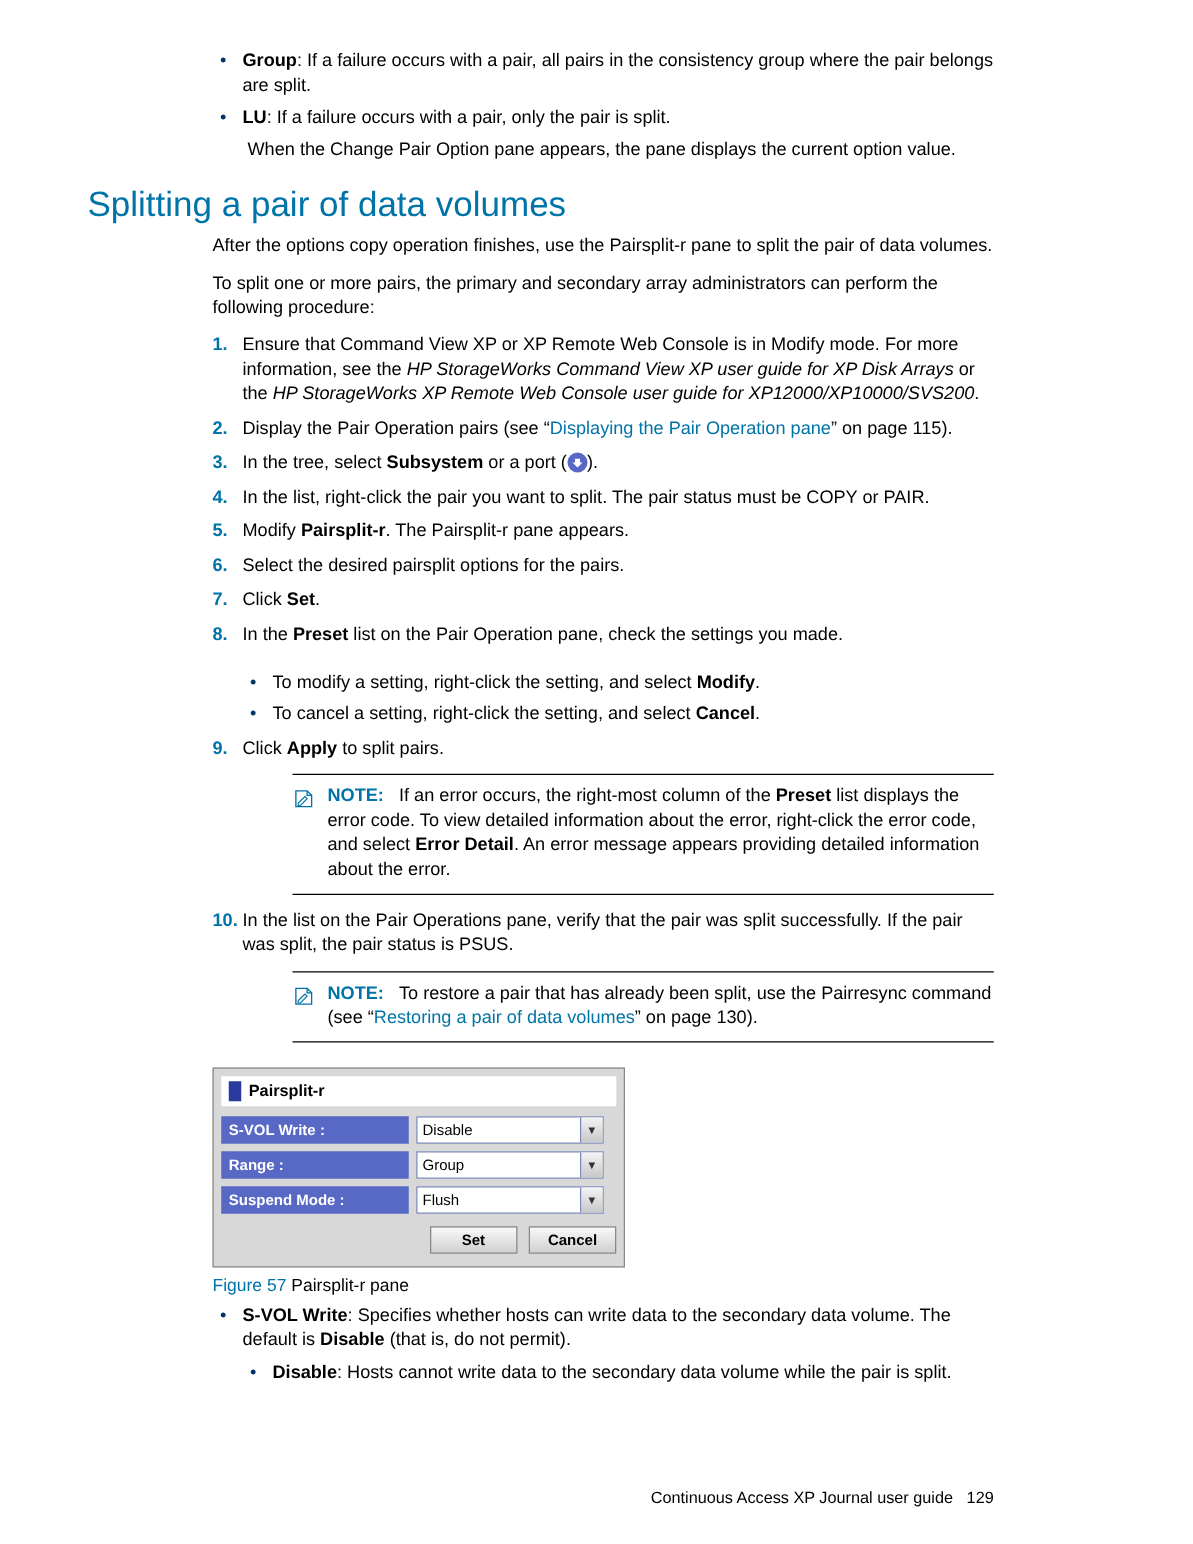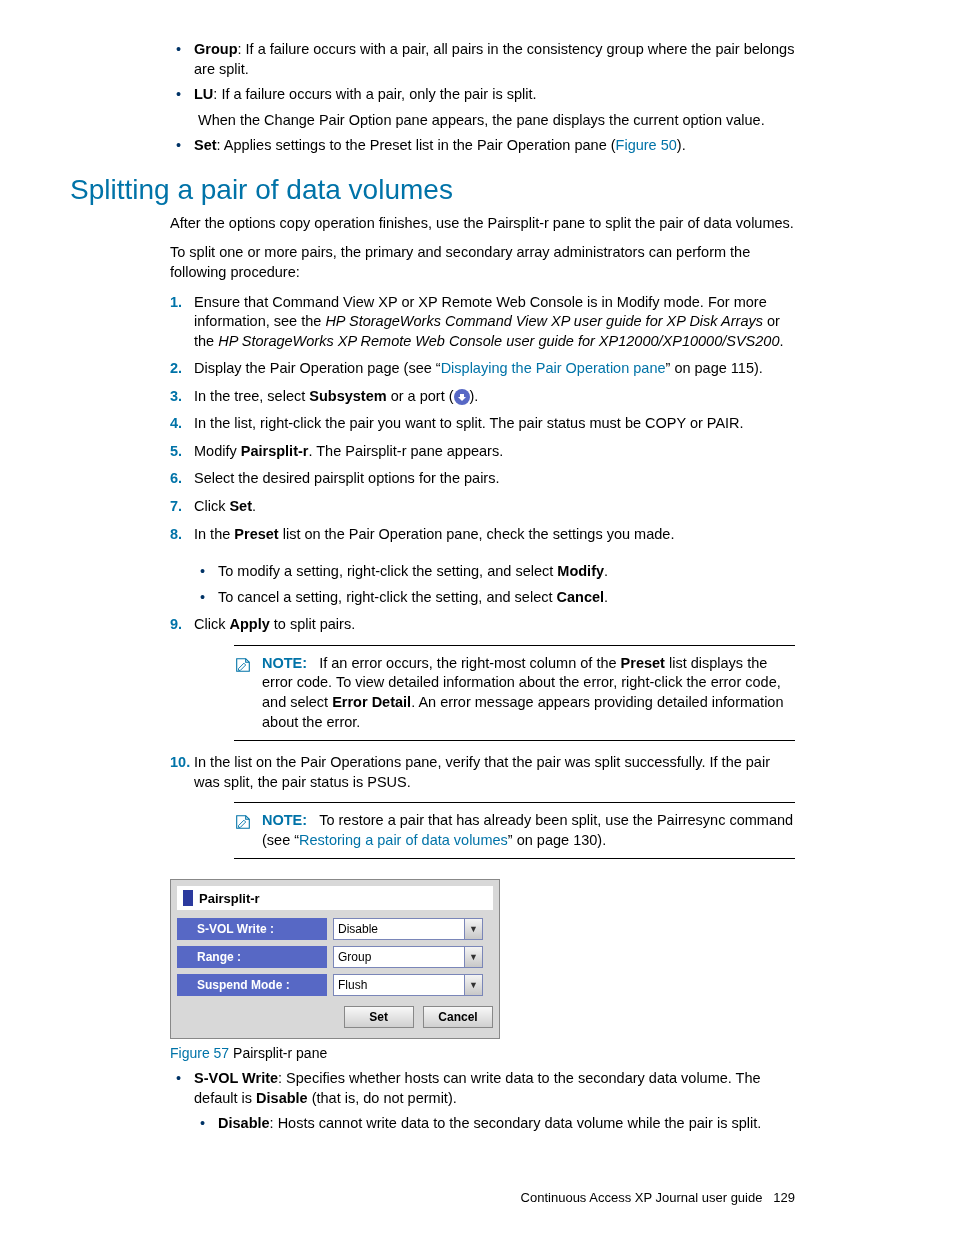--- a/index.html
+++ b/index.html
@@ -99,21 +99,21 @@
     width: 10px; height: 16px; background: #2b3a9e;
   }
   .panel-row {
     display: flex; margin-bottom: 6px; align-items:center;
   }
   .panel-label {
     width: 150px;
     background: #5768c5;
     color: #fff;
     font-weight: bold;
-    padding: 4px 20px;
+    padding: 4px 6px;
     font-size: 12px;
   }
   .panel-field { flex: 1; padding-left: 6px; }
   .select {
     width: 150px; height: 22px;
     border: 1px solid #7a86b8;
     background: #fff;
     display: flex; align-items: center; justify-content: space-between;
     padding: 0 0 0 4px; font-size: 12px;
   }
@@ -162,36 +162,33 @@
       <li>
         <span class="bold">Group</span><span>: If a failure occurs with a pair, all pairs in the consistency group where the pair belongs are split.</span>
       </li>
       <li>
         <span class="bold">LU</span><span>: If a failure occurs with a pair, only the pair is split.</span>
       </li>
     </ul>
     <div class="indent-block">When the Change Pair Option pane appears, the pane displays the current option value.</div>
 
     <ul class="bullets">
-      <li>
-        <span class="bold">Set</span><span>: Applies settings to the Preset list in the Pair Operation pane (</span><span class="link">Figure 50</span><span>).</span>
-      </li>
     </ul>
 
     <h2 class="section">Splitting a pair of data volumes</h2>
 
     <p>After the options copy operation finishes, use the Pairsplit-r pane to split the pair of data volumes.</p>
     <p>To split one or more pairs, the primary and secondary array administrators can perform the following procedure:</p>
 
     <ol class="steps">
       <li>
         <span>Ensure that Command View XP or XP Remote Web Console is in Modify mode. For more information, see the </span><span class="italic">HP StorageWorks Command View XP user guide for XP Disk Arrays</span><span> or the </span><span class="italic">HP StorageWorks XP Remote Web Console user guide for XP12000/XP10000/SVS200</span><span>.</span>
       </li>
       <li>
-        <span>Display the Pair Operation page (see “</span><span class="link">Displaying the Pair Operation pane</span><span>” on page 115).</span>
+        <span>Display the Pair Operation pairs (see “</span><span class="link">Displaying the Pair Operation pane</span><span>” on page 115).</span>
       </li>
       <li>
         <span>In the tree, select </span><span class="bold">Subsystem</span><span> or a port (</span><span class="port-icon">
             <svg viewBox="0 0 10 10">
               <path d="M4 2 L7 2 L7 5 L9 5 L5 9 L1 5 L3 5 L3 2 Z" fill="#fff"></path>
             </svg>
           </span><span>).</span>
       </li>
       <li>In the list, right-click the pair you want to split. The pair status must be COPY or PAIR.</li>
       <li>

